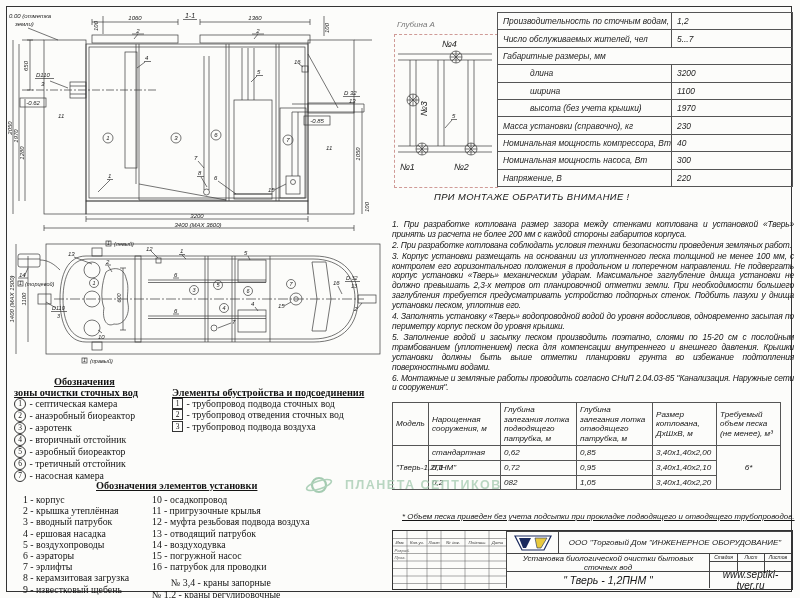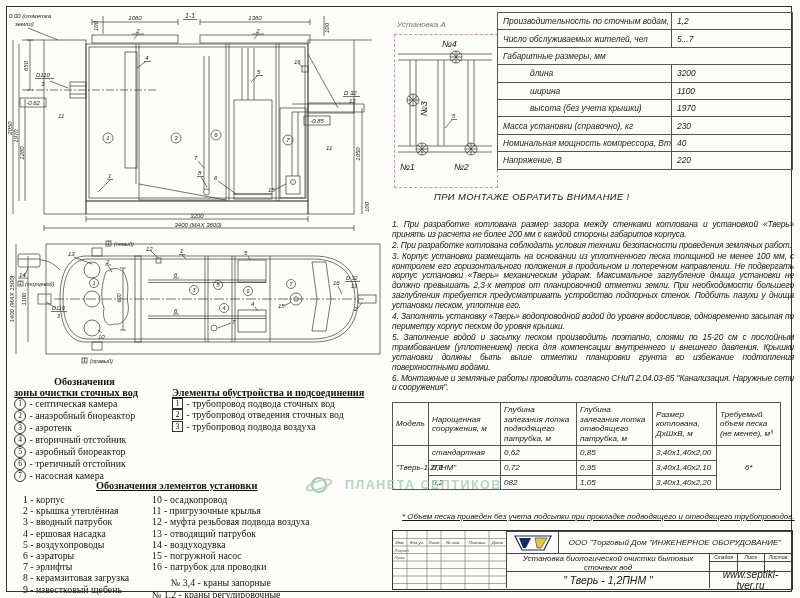--- a/index.html
+++ b/index.html
@@ -50,21 +50,21 @@
   .legends{position:absolute;left:12px;top:376px;width:378px;font-family:"Liberation Serif",serif;color:#141414;}
   .leg-items{font-size:9.8px;line-height:11.2px;}
   .leg-title{font-weight:bold;font-size:10.3px;}
   .undl{text-decoration:underline;}
   .circ{display:inline-block;width:10px;height:10px;border:1px solid #333;border-radius:50%;
     font-size:7.5px;line-height:10px;text-align:center;vertical-align:1px;margin-right:1px;}
   .sqr{display:inline-block;width:9px;height:9px;border:1px solid #333;
     font-size:7.5px;line-height:9px;text-align:center;vertical-align:1px;margin-right:1px;}
   .lt::before{content:" - ";}
   .lz{position:absolute;left:2px;top:0;width:156px;}
-  .lz .t1{padding-left:40px;}
+  .lz .t1{padding-left:40px;text-decoration:underline;}
   .lc{position:absolute;left:160px;top:11px;width:218px;}
   .lp{position:absolute;left:6px;top:104px;width:372px;}
   .lp .lp-title{padding-left:78px;}
   .lp-col1{position:absolute;left:5px;top:14px;width:126px;}
   .lp-col2{position:absolute;left:134px;top:14px;width:238px;}
   .lp-notes{margin-top:5px;padding-left:19px;}
   .leg-items div{white-space:nowrap;}
   
   .wm{position:absolute;left:305px;top:471px;display:flex;align-items:center;gap:12px;z-index:6;
     pointer-events:none;opacity:0.8;}
@@ -335,21 +335,21 @@
         <text class="t5 mid" x="210" y="49.2">5</text>
       <circle cx="216" cy="70" r="4.5" fill="#fff"></circle>
         <text class="t5 mid" x="216" y="72.2">4</text>
       <circle cx="240" cy="53" r="4.5" fill="#fff"></circle>
         <text class="t5 mid" x="240" y="55.2">6</text>
       <circle cx="283" cy="46" r="4.5" fill="#fff"></circle>
         <text class="t5 mid" x="283" y="48.2">7</text>
     </g>
   </svg>
 
-  <div class="frag-title">Установка А</div>
+  <div class="frag-title">Глубина А</div>
   <div class="frag-box"></div>
   <svg class="dwg" style="left:394px;top:34px" width="102" height="152" viewBox="0 0 102 152">
     <line x1="4" y1="20" x2="98" y2="20"></line>
       <line x1="4" y1="26" x2="98" y2="26"></line>
     <line x1="16" y1="26" x2="16" y2="112"></line>
       <line x1="22" y1="26" x2="22" y2="112"></line>
     <line x1="44" y1="26" x2="44" y2="112"></line>
       <line x1="50" y1="26" x2="50" y2="112"></line>
     <line x1="74" y1="26" x2="74" y2="112"></line>
       <line x1="80" y1="26" x2="80" y2="112"></line>
@@ -417,20 +417,24 @@
           <td class="ind">высота (без учета крышки)</td>
         <td class="val">1970</td>
         </tr>
     <tr>
           <td>Масса установки (справочно), кг</td>
         <td class="val">230</td>
         </tr>
     <tr>
           <td>Номинальная мощность компрессора, Вт</td>
         <td class="val">40</td>
+        </tr>
+    <tr>
+          <td>Номинальная мощность насоса, Вт</td>
+        <td class="val">300</td>
         </tr>
     <tr>
           <td>Напряжение, В</td>
         <td class="val">220</td>
         </tr>
   </tbody>
     </table>
 
   <div class="notes">
     <div class="ntitle">ПРИ МОНТАЖЕ ОБРАТИТЬ ВНИМАНИЕ !</div>

